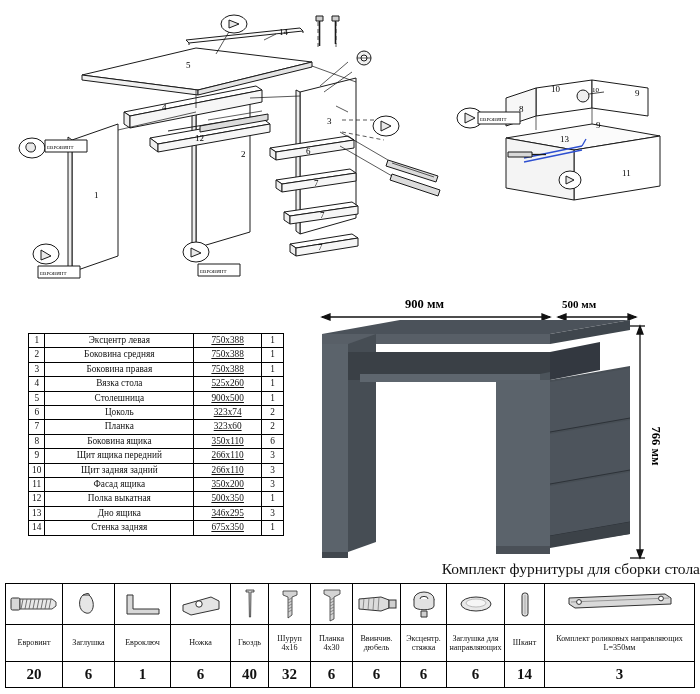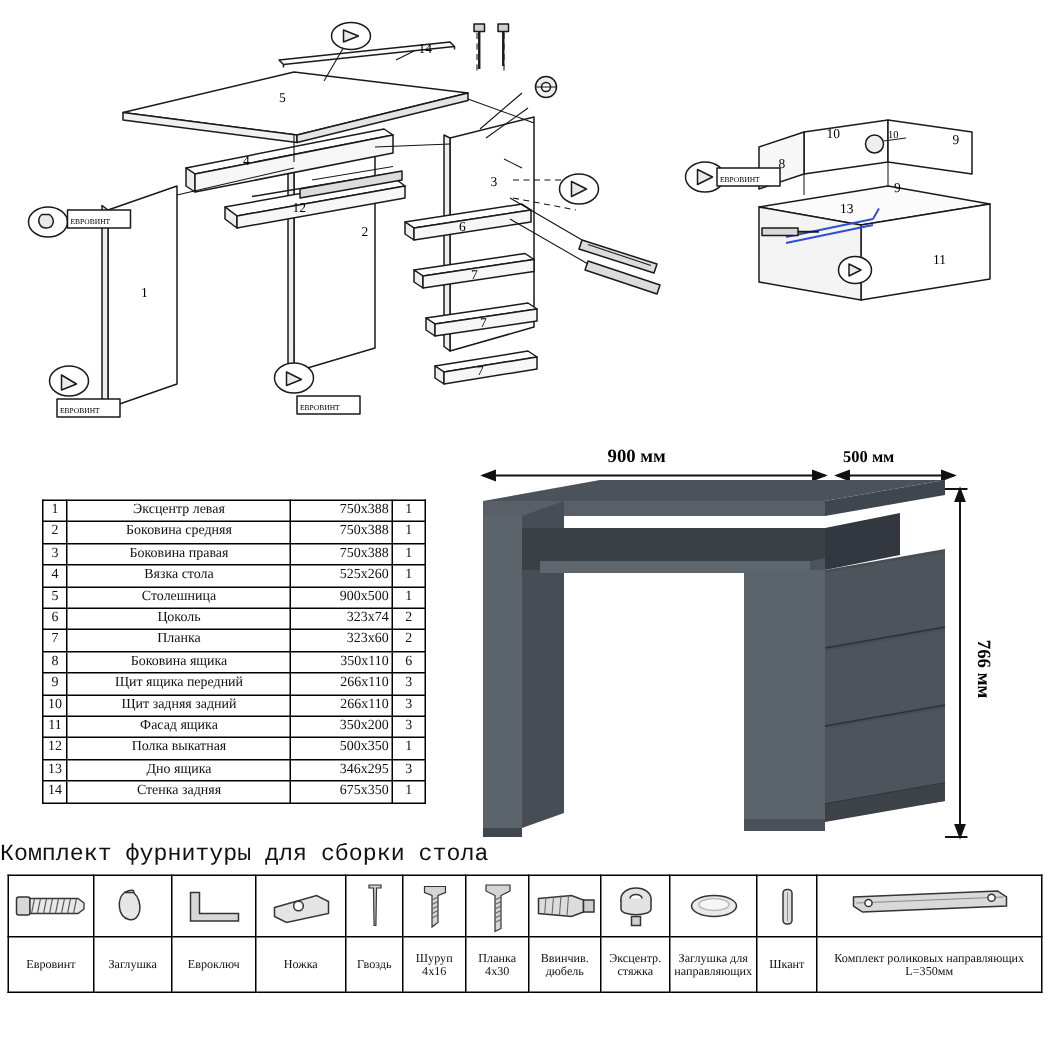--- a/index.html
+++ b/index.html
@@ -26,30 +26,30 @@
   }
   #parts-table td {
     border:1px solid #000;
     padding:0 2px;
     height:13.4px;
     line-height:13.4px;
     white-space:nowrap;
   }
   #parts-table td.num { width:15px; text-align:center; }
   #parts-table td.nm  { width:136px; text-align:center; }
-  #parts-table td.dim { width:62px; text-align:right; }
+  #parts-table td.dim { width:62px; text-align:center;text-decoration:underline; }
   #parts-table td.qty { width:20px; text-align:center; }
 
   
   #desk { left:300px; top:268px; width:400px; height:288px;margin-top:28px; }
 
   
   #kit-title {
-    left:0; top:560px; width:700px; text-align:left;
-    font-size:15.5px; font-family:Liberation Mono, monospace;
+    left:0; top:560px; width:700px; text-align:right;
+    font-size:15.5px; font-family:Liberation Serif, serif;
   }
   #kit {
     left:5px; top:583px; width:690px;
     border-collapse:collapse;
     font-family:"Liberation Serif", serif;
   }
   #kit td { border:1px solid #000; text-align:center; vertical-align:middle; }
   #kit tr.icons td { height:41px; padding:0; }
   #kit tr.labels td { height:37px; font-size:8.1px; line-height:9.4px; padding:1px 1px; }
   #kit tr.counts td { height:26px; font-size:15px; font-weight:bold; }
@@ -537,14 +537,28 @@
     <td>Ножка</td>
     <td>Гвоздь</td>
     <td>Шуруп 4х16</td>
     <td>Планка 4х30</td>
     <td>Ввинчив. дюбель</td>
     <td>Эксцентр. стяжка</td>
     <td>Заглушка для направляющих</td>
     <td>Шкант</td>
     <td>Комплект роликовых направляющих L=350мм</td>
   </tr>
+  <tr class="counts">
+    <td>20</td>
+    <td>6</td>
+    <td>1</td>
+    <td>6</td>
+    <td>40</td>
+    <td>32</td>
+    <td>6</td>
+    <td>6</td>
+    <td>6</td>
+    <td>6</td>
+    <td>14</td>
+    <td>3</td>
+  </tr>
 </tbody>
   </table>
 
 </body></html>

